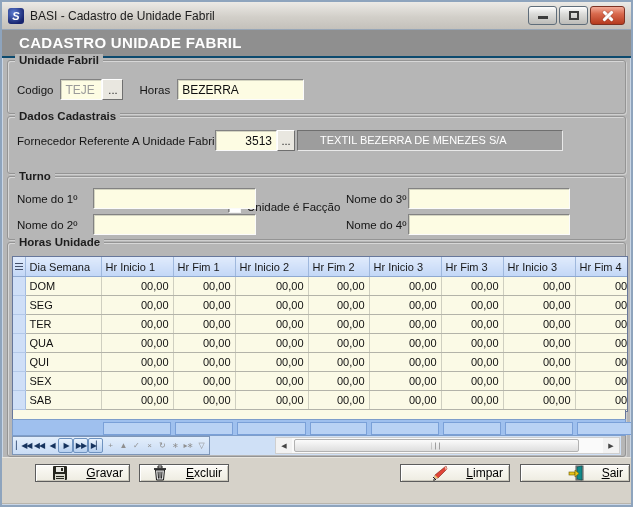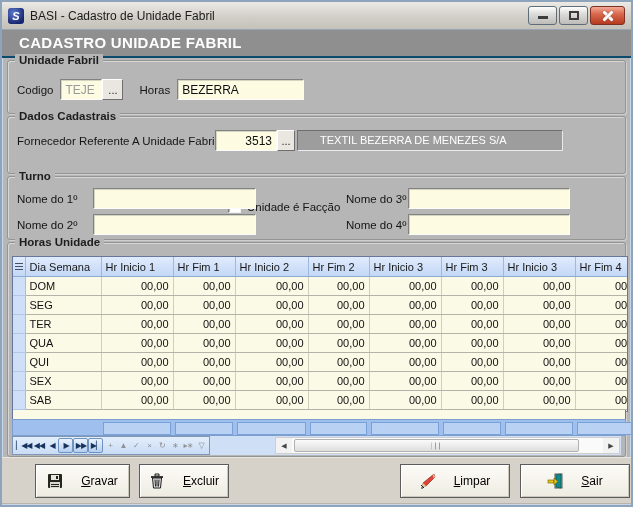--- a/index.html
+++ b/index.html
@@ -77,24 +77,24 @@
     background:#f2f2f2;border:1px solid #cfcfcf;box-sizing:border-box;}
   .sb-arrow{width:16px;font-size:7px;line-height:15px;text-align:center;color:#444;background:#f2f2f2;flex:0 0 16px;}
   .sb-track{flex:1;position:relative;background:#fafafa;}
   .sb-thumb{position:absolute;left:2px;top:1px;bottom:1px;width:calc(100% - 28px);
     background:linear-gradient(#fbfbfb,#dedede);border:1px solid #b2b2b2;border-radius:2px;}
   .sb-grip{position:absolute;left:50%;top:50%;transform:translate(-50%,-50%);width:11px;height:7px;
     background:repeating-linear-gradient(90deg,#9f9f9f 0 1px,transparent 1px 4px);}
   
   .bottom-panel{position:absolute;left:0;right:0;top:455px;height:46px;background:#d6d2c9;
     border-top:1px solid #e9e6df;box-shadow:inset 0 -1px 0 #b9b5ac;}
-  .action-btn{position:absolute;top:6px;height:34px;box-sizing:border-box;cursor:default;
+  .action-btn{position:absolute;top:6px;height:18px;box-sizing:border-box;cursor:default;
     background:linear-gradient(#fcfbf7,#eeece1);border:1px solid #5c5c5c;
     box-shadow:inset 1px 1px 0 #ffffff, inset -1px -1px 0 #cac7bb;
-    display:flex;align-items:center;justify-content:center;gap:18px;font-size:12px;color:#000;}
+    display:flex;align-items:center;justify-content:flex-end;gap:18px;font-size:12px;color:#000;}
   #btn-gravar{left:33px;width:95px;} #btn-excluir{left:137px;width:90px;}
   #btn-limpar{left:398px;width:110px;} #btn-sair{left:518px;width:110px;}
   .action-btn svg{flex:0 0 16px;}
   u{text-decoration:underline;}
 </style>
 </head>
 <body>
 
 <div class="window">
 

